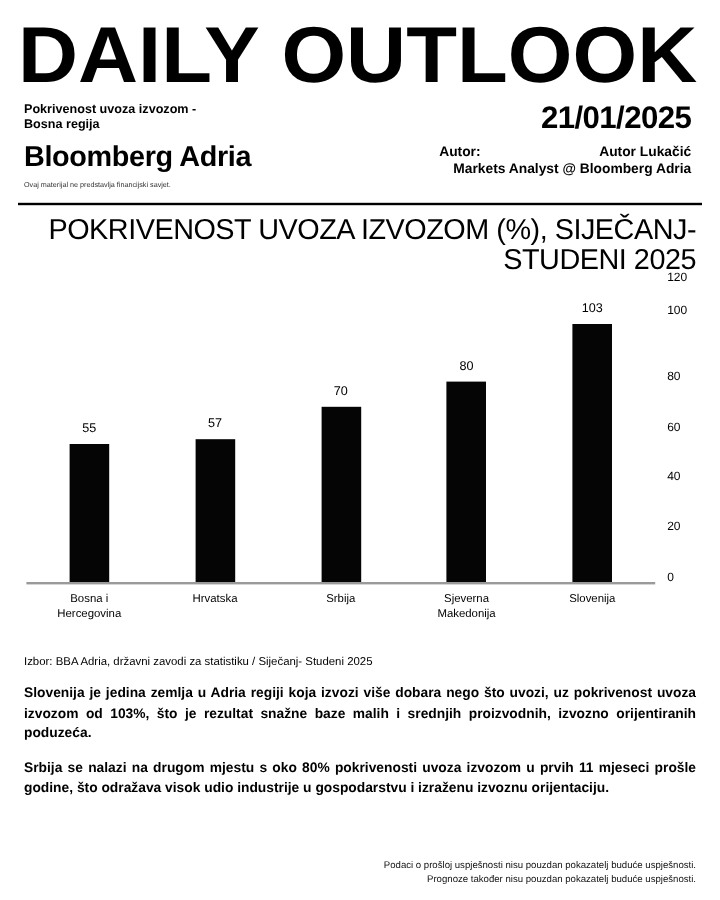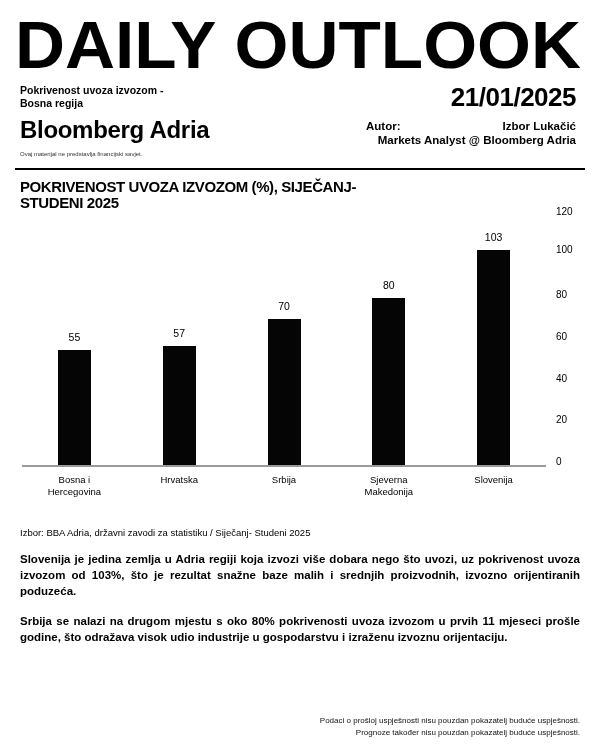--- a/index.html
+++ b/index.html
@@ -14,21 +14,21 @@
   .hdr{display:flex;justify-content:space-between;padding:6px 24px 0 20px;}
   .subtitle{font-size:10.5px;font-weight:bold;line-height:1.2;}
   .brand{font-size:24px;font-weight:bold;letter-spacing:-0.3px;margin-top:7px;}
   .fineprint{font-size:6px;color:#333;margin-top:7px;}
   .hdr-right{width:210px;text-align:right;flex:none;}
   .date{font-size:26px;font-weight:bold;letter-spacing:-0.5px;line-height:1.05;}
   .author-row{display:flex;justify-content:space-between;font-size:11.5px;font-weight:bold;margin-top:9px;}
   .author-role{font-size:11.5px;font-weight:bold;margin-top:2px;}
   .divider{height:2px;background:#000;margin:11px 15px 0 15px;}
   
-  .chart-title{font-size:15px;font-weight:bold;line-height:1.03;letter-spacing:-0.4px;margin:9px 20px 0 20px;text-transform:uppercase;}
+  .chart-title{font-size:24px;font-weight:normal;line-height:1.03;letter-spacing:-0.4px;margin:9px 20px 0 20px;text-transform:uppercase;text-align:right;}
   .chart-row{display:flex;margin:5px 20px 0 22px;}
   .plot-col{flex:1;min-width:0;}
   .plot{position:relative;height:250px;border-bottom:2px solid #9a9a9a;}
   .bar{position:absolute;bottom:0;width:33px;background:#050505;}
   .bar-value{position:absolute;width:60px;text-align:center;font-size:10.5px;}
   .x-labels{display:flex;padding-top:7px;}
   .x-slot{width:20%;display:flex;justify-content:center;font-size:9.5px;line-height:1.3;text-align:center;}
   .x-slot span{max-width:72px;display:inline-block;}
   .y-col{width:34px;flex:none;position:relative;}
   .y-inner{height:250px;position:relative;}
@@ -57,21 +57,21 @@
         <div>Pokrivenost uvoza izvozom -</div>
         <div>Bosna regija</div>
       </div>
       <div class="brand">Bloomberg Adria</div>
       <div class="fineprint">Ovaj materijal ne predstavlja financijski savjet.</div>
     </div>
     <div class="hdr-right">
       <div class="date">21/01/2025</div>
       <div class="author-row">
         <span>Autor:</span>
-        <span>Izbor Lukačić</span>
+        <span>Autor Lukačić</span>
       </div>
       <div class="author-role">Markets Analyst @ Bloomberg Adria</div>
     </div>
   </div>
 
   <div class="divider"></div>
 
   <div class="chart-title">
     <div>POKRIVENOST UVOZA IZVOZOM (%), SIJEČANJ-</div>
     <div>STUDENI 2025</div>
@@ -109,21 +109,21 @@
           </div>
         </div>
     </div>
     <div class="y-col">
       <div class="y-inner">
           <div class="y-tick" style="bottom: -3px;">0</div>
           <div class="y-tick" style="bottom: 38.6667px;">20</div>
           <div class="y-tick" style="bottom: 80.3333px;">40</div>
           <div class="y-tick" style="bottom: 122px;">60</div>
           <div class="y-tick" style="bottom: 163.667px;">80</div>
-          <div class="y-tick" style="bottom: 209px;">100</div>
+          <div class="y-tick" style="bottom: 219px;">100</div>
           <div class="y-tick" style="bottom: 247px;">120</div>
         </div>
     </div>
   </div>
 
   <div class="source">Izbor: BBA Adria, državni zavodi za statistiku / Siječanj- Studeni 2025</div>
 
   <div class="body-text">
     <p class="para">Slovenija je jedina zemlja u Adria regiji koja izvozi više dobara nego što uvozi, uz pokrivenost uvoza izvozom od 103%, što je rezultat snažne baze malih i srednjih proizvodnih, izvozno orijentiranih poduzeća.</p>
     <p class="para">Srbija se nalazi na drugom mjestu s oko 80% pokrivenosti uvoza izvozom u prvih 11 mjeseci prošle godine, što odražava visok udio industrije u gospodarstvu i izraženu izvoznu orijentaciju.</p>

